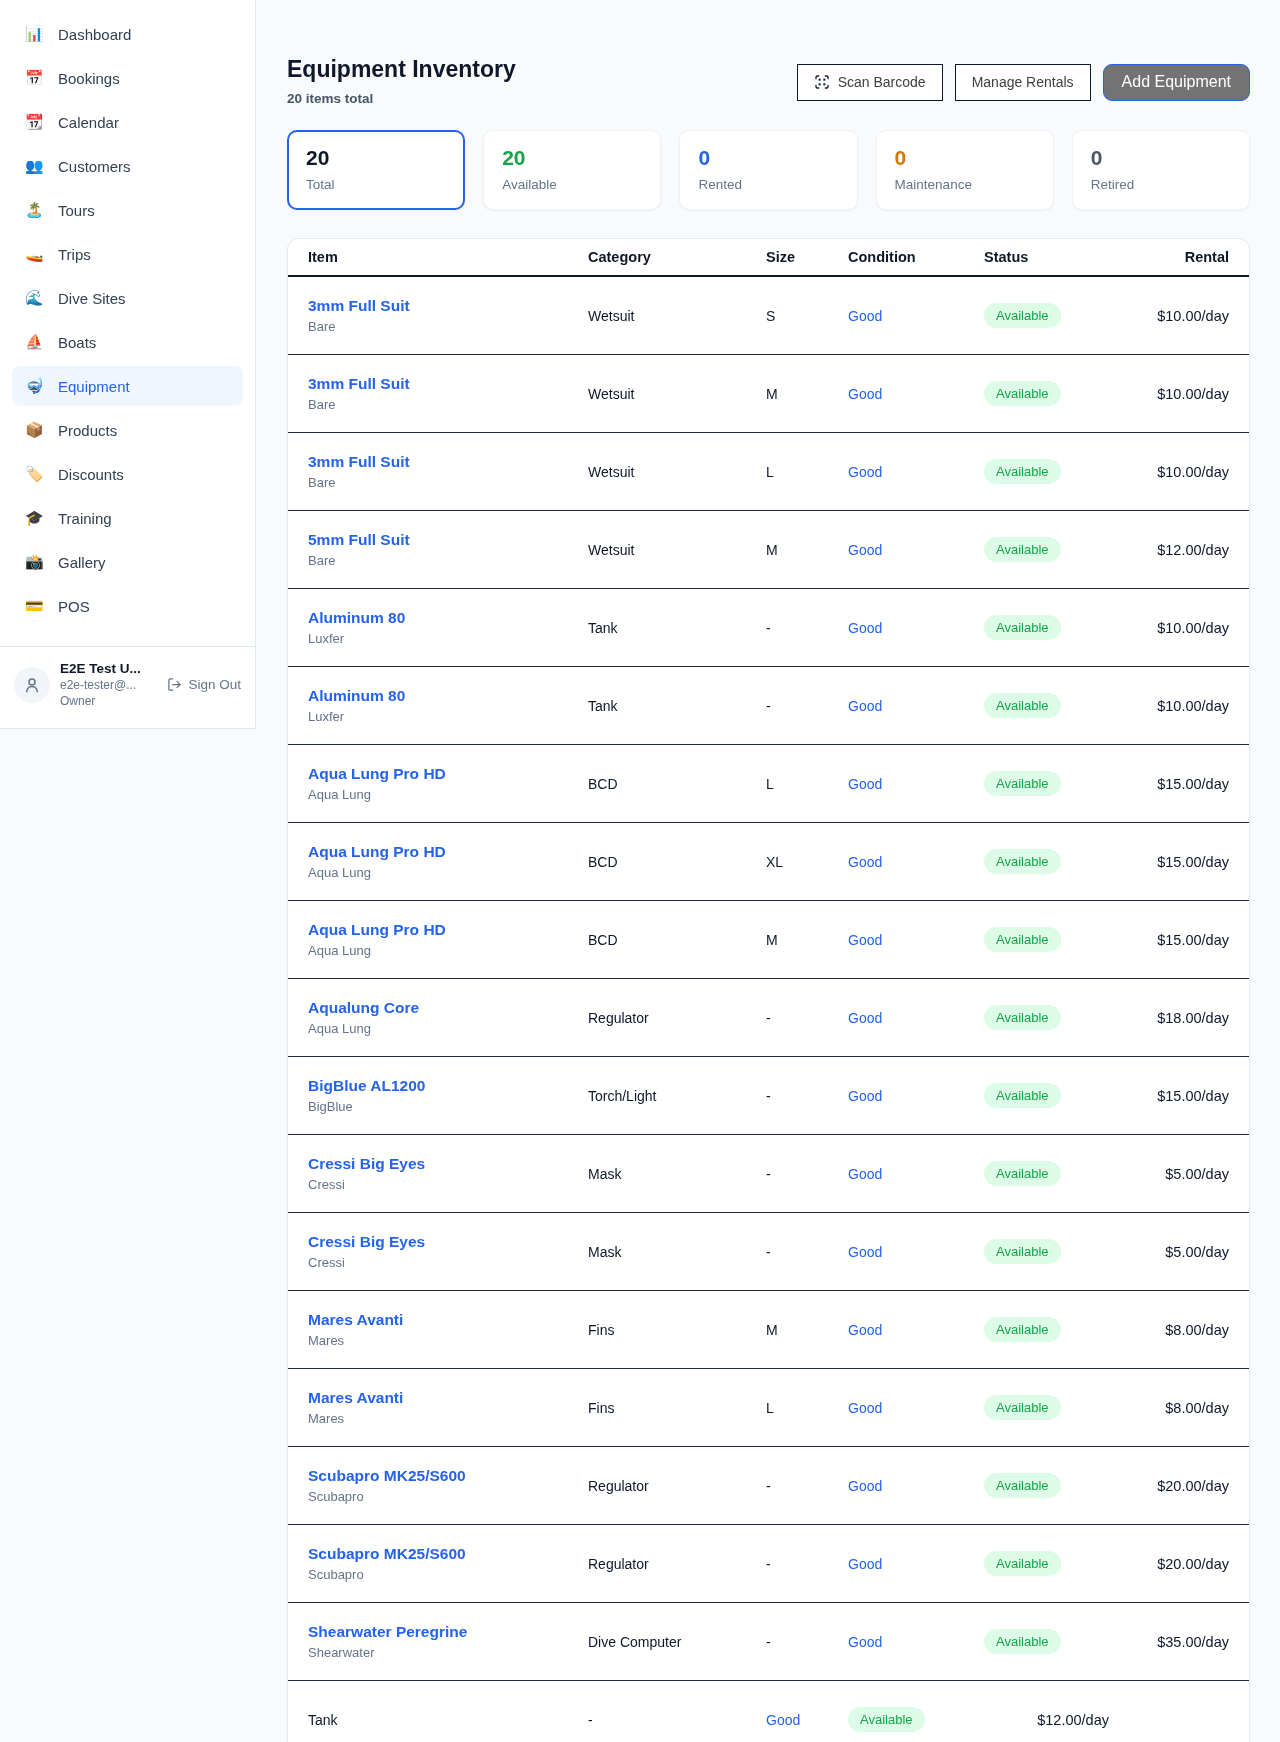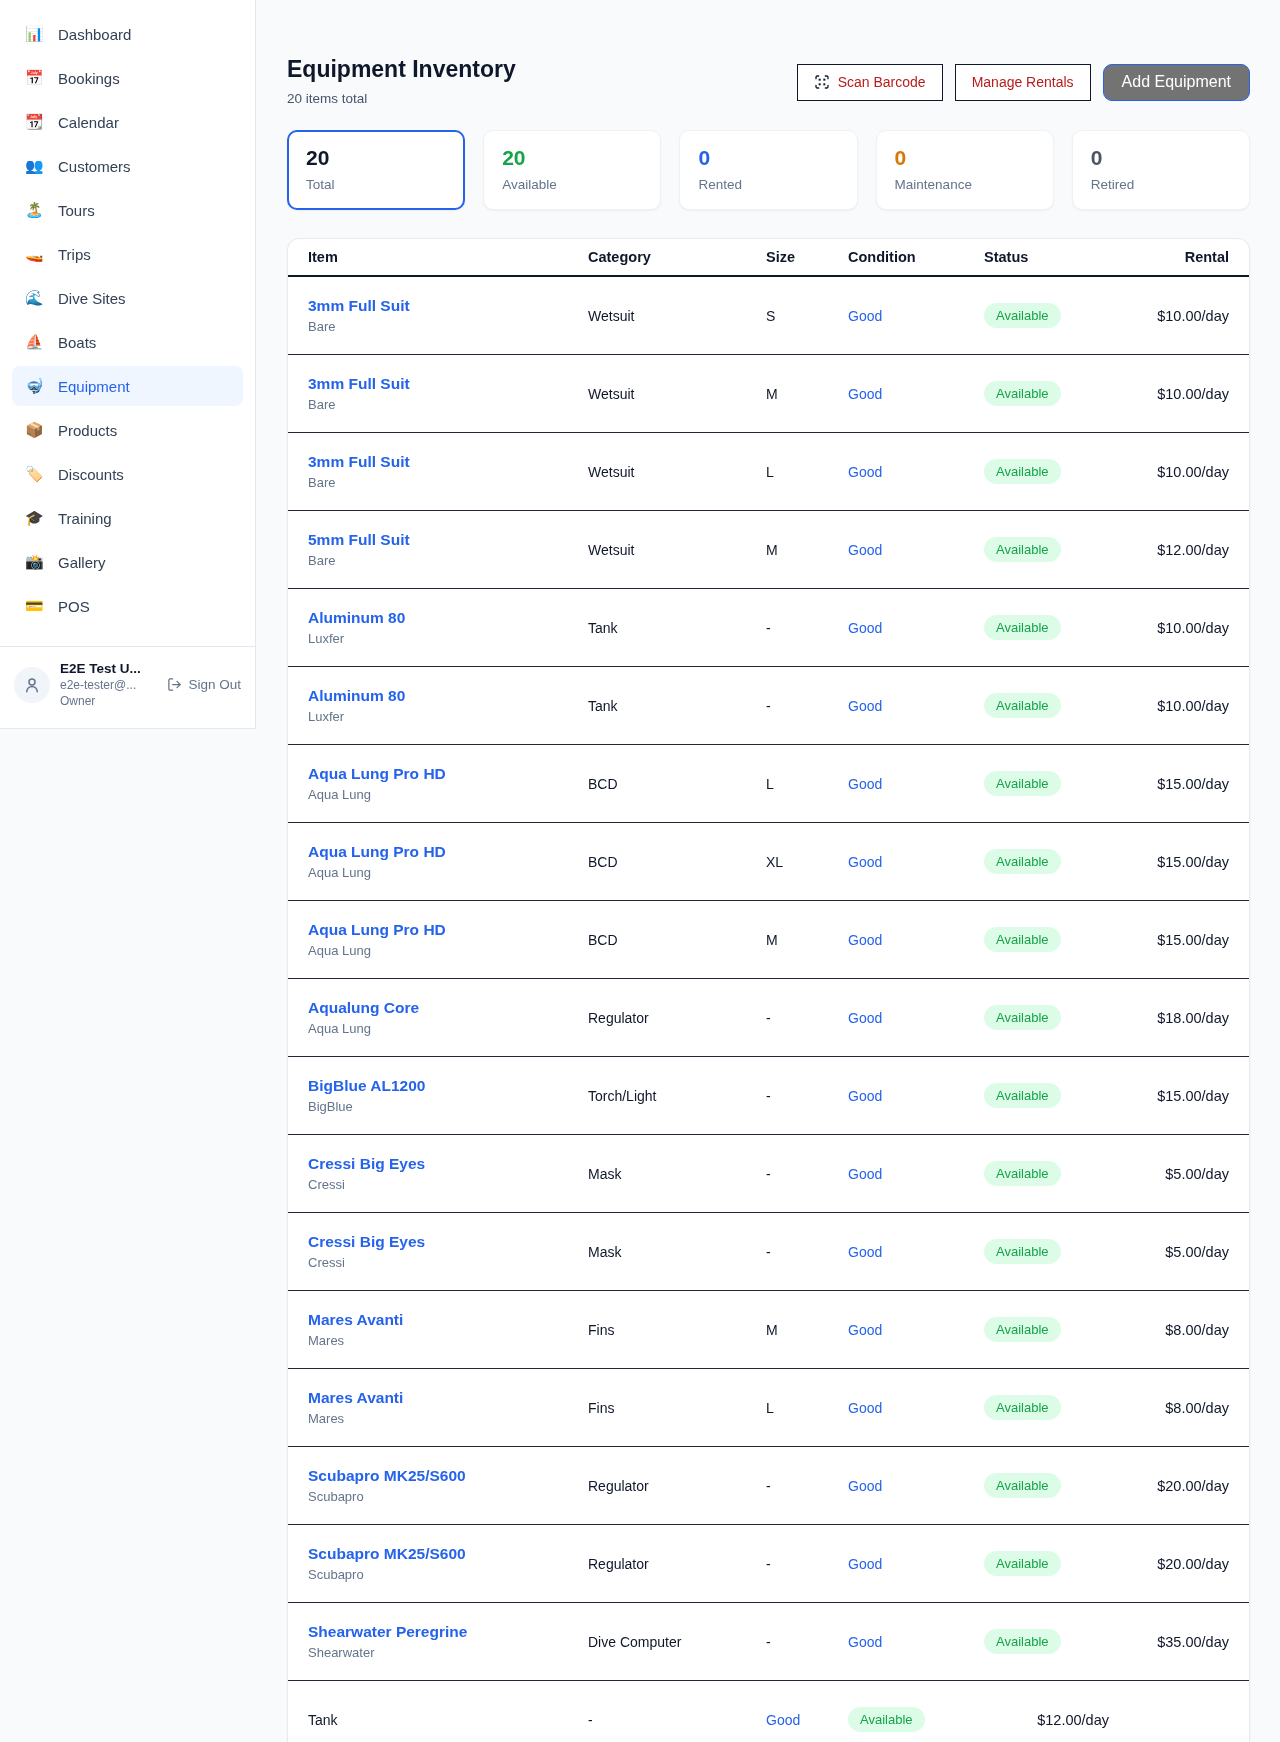--- a/index.html
+++ b/index.html
@@ -54,27 +54,27 @@
     color: #64748b; font-size: 13.5px; white-space: nowrap;
     background: none; border: none; cursor: pointer;
     font-family: inherit;
   }
 
   
   .main { position: absolute; top: 0; left: 256px; width: 1024px; padding: 28px 30px 30px 31px; }
 
   .page-head { display: flex; align-items: center; justify-content: space-between; margin-bottom: 24px; margin-top: 28px; }
   .page-title { font-size: 23px; font-weight: 700; color: #0f172a; }
-  .page-sub { margin-top: 8px; font-size: 13.5px; color: #475569; }
+  .page-sub { margin-top: 8px; font-size: 13.5px; color: #475569; font-weight: bold; }
   .head-actions { display: flex; gap: 12px; padding-top: 2px; }
   .btn {
     display: inline-flex; align-items: center; gap: 8px;
     height: 37px; padding: 0 16px;
     border-radius: 0; font-size: 14px; font-family: inherit;
-    background: #ffffff; color: #b91c1c;
+    background: #ffffff; color: #404040;
     border: 1px solid #0f172a; cursor: pointer; white-space: nowrap;
   }
   .btn-primary {
     background: #737373; color: #ffffff; border: 1px solid #2563eb;
     border-radius: 9px; font-size: 16px; padding: 0 18px; font-weight: 400;
   }
 
   
   .stats-row { display: grid; grid-template-columns: repeat(5, 1fr); gap: 18px; margin-bottom: 28px; }
   .stat-card {

